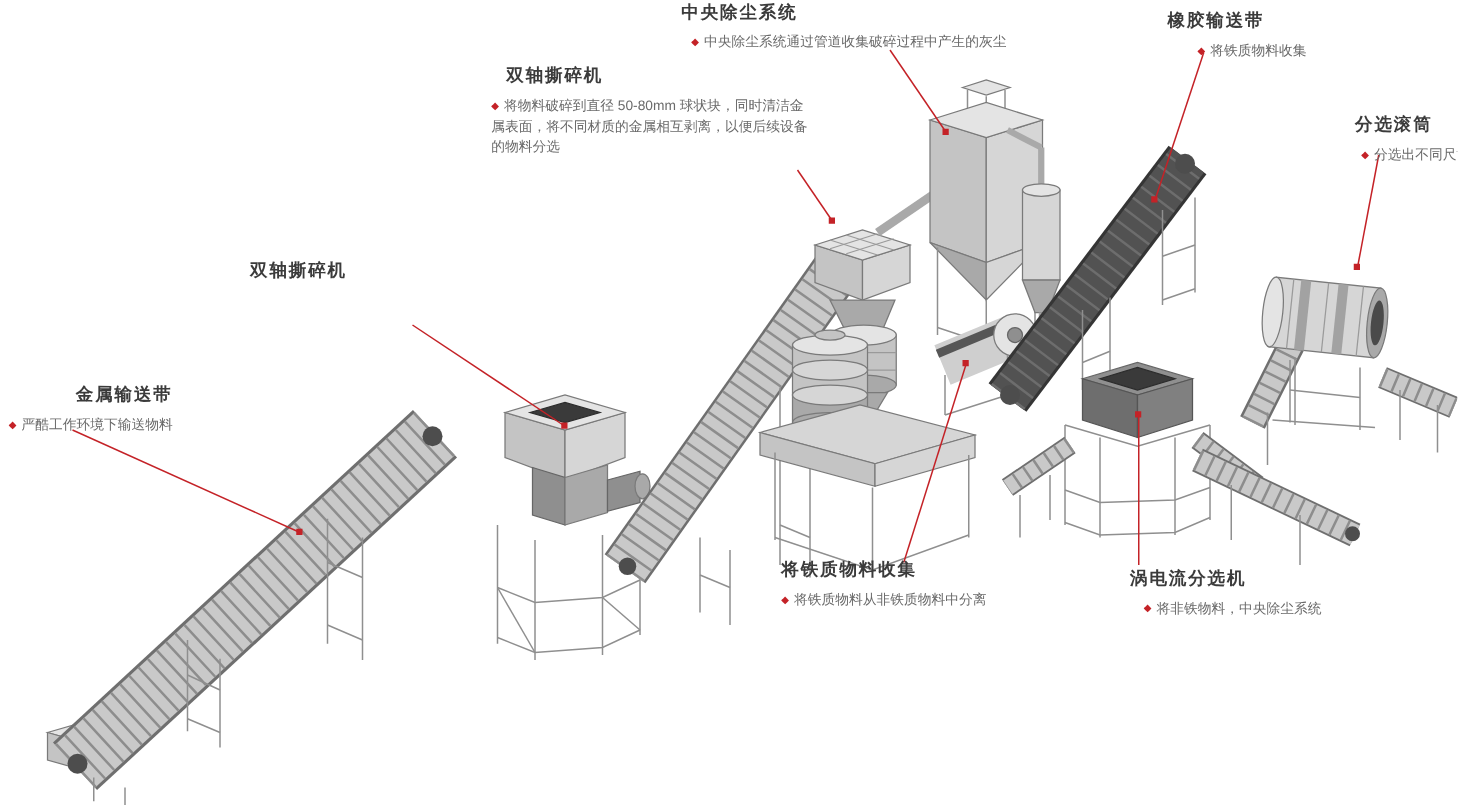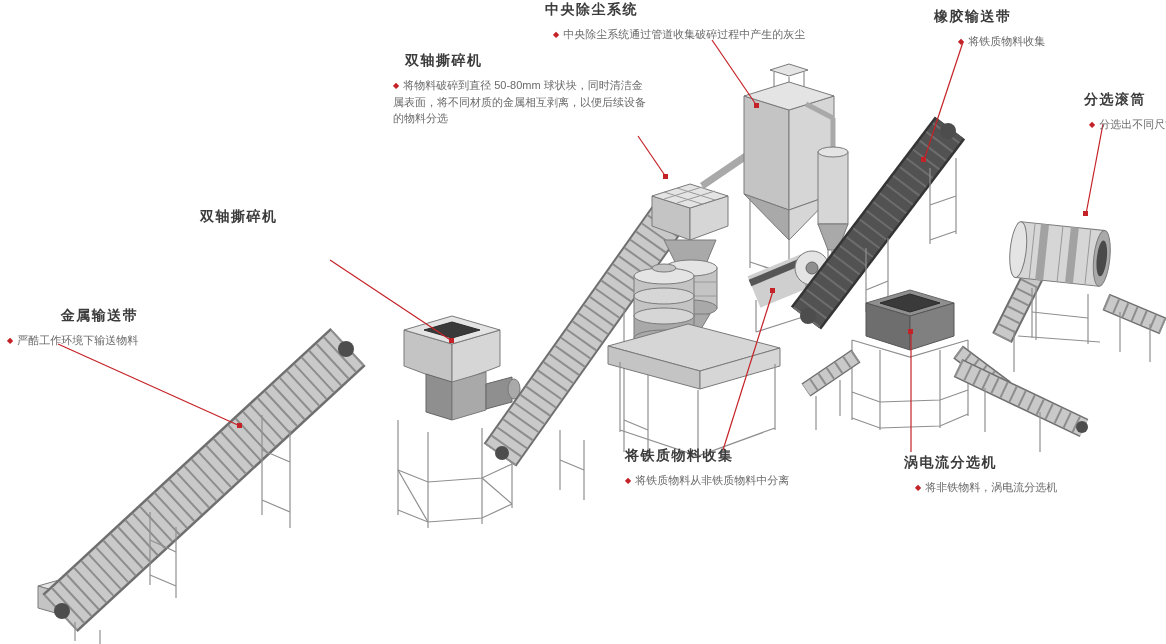--- a/index.html
+++ b/index.html
@@ -325,17 +325,17 @@
   <div class="label" style="left:625px;top:447px;">
     <div class="label-title">将铁质物料收集</div>
     <div class="label-desc nowrap" style="margin-left:0;">
       <span class="bullet">◆</span><span>将铁质物料从非铁质物料中分离</span>
     </div>
   </div>
 
   <div class="label" style="left:904px;top:454px;">
     <div class="label-title">涡电流分选机</div>
     <div class="label-desc nowrap" style="margin-left:11px;">
-      <span class="bullet">◆</span><span>将非铁物料，涡电流分选机</span>
+      <span class="bullet">◆</span><span>将非铁物料，中央除尘系统</span>
     </div>
   </div>
 
 </div>
 
 </body></html>

